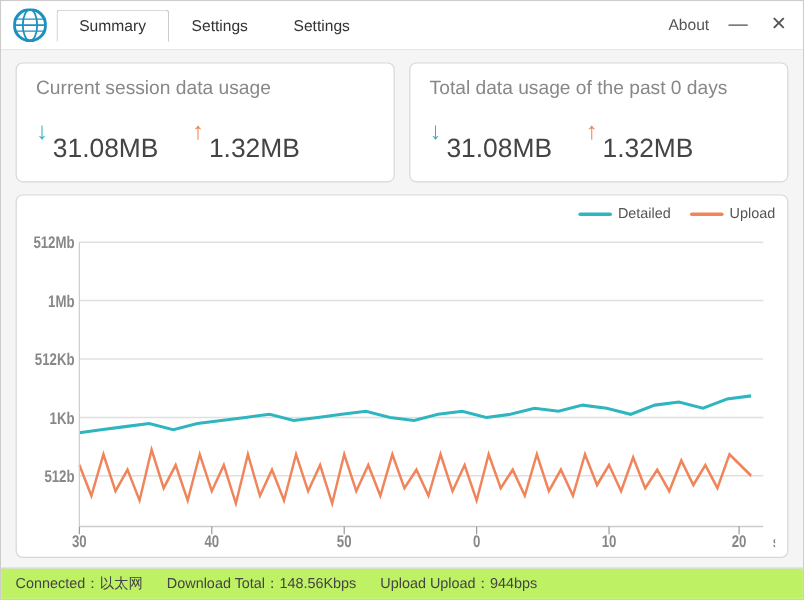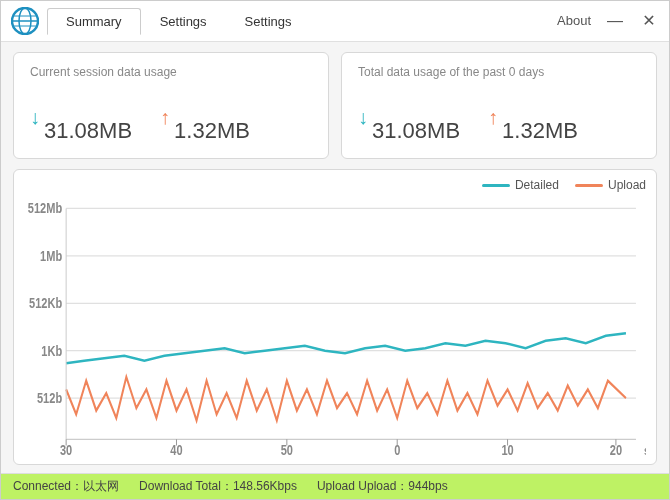--- a/index.html
+++ b/index.html
@@ -87,23 +87,23 @@
       gap: 12px;
     }
     .card {
       flex: 1;
       background: #ffffff;
       border: 1px solid #d8d8d8;
       border-radius: 6px;
       padding: 12px 16px 14px 16px;
     }
     .card-title {
-      font-size: 12px;
+      font-size: 16px;
       color: #888;
-      margin-bottom: 11px;
+      margin-bottom: 0;
     }
     .card-values {
       display: flex;
       gap: 28px;
       align-items: center;
     }
     .val-item {
       display: flex;
       align-items: center;
       gap: 4px;

